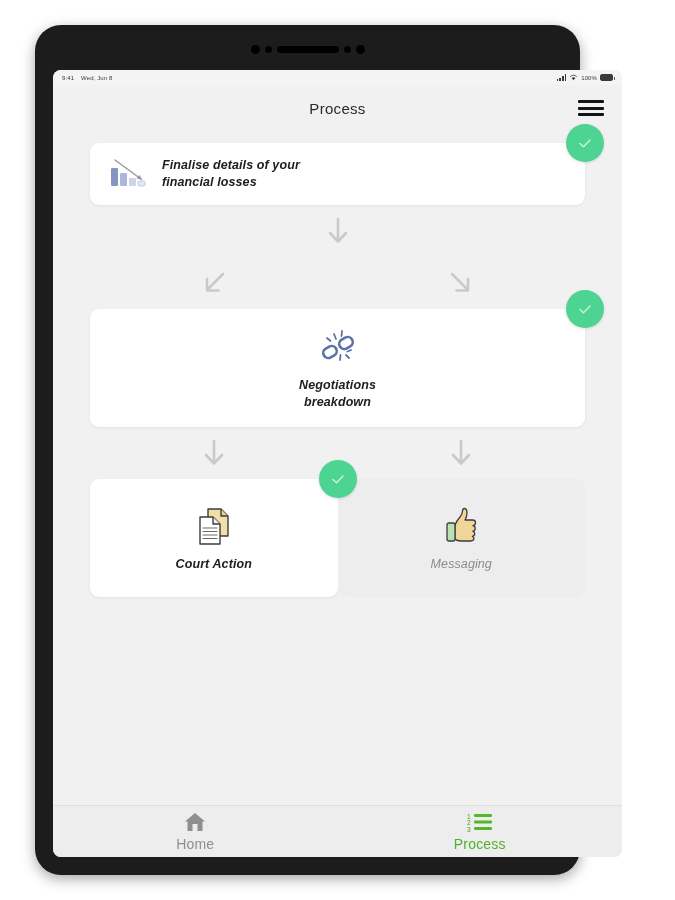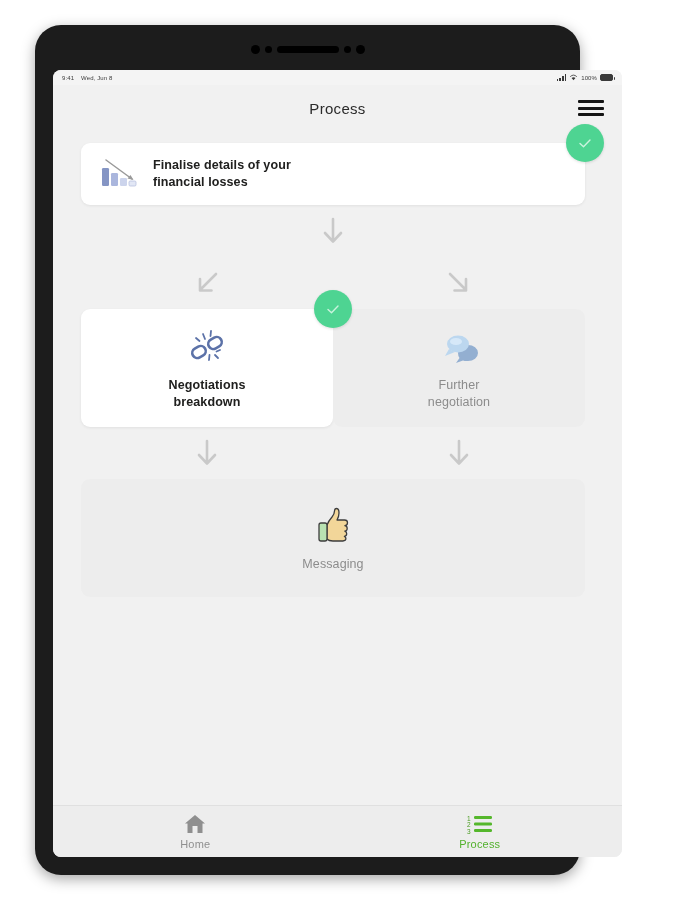--- a/index.html
+++ b/index.html
@@ -125,22 +125,23 @@
     display: block;
     height: 3px;
     border-radius: 1px;
     background: #141414;
   }
 
   
   #flow {
     flex: 1 1 auto;
     background: #f1f1f1;
-    padding: 12px 37px 0 28px;
-    position: relative;
+    padding: 12px 37px 0 37px;
+    position: relative;
+    font-style: italic;
   }
 
   
   .wide-card {
     position: relative;
     background: #ffffff;
     border-radius: 9px;
     height: 62px;
     display: flex;
     align-items: center;
@@ -243,21 +244,21 @@
   .nav-item {
     flex: 1 1 0;
     display: flex;
     flex-direction: column;
     align-items: center;
     justify-content: center;
     gap: 3px;
     cursor: pointer;
   }
   .nav-label {
-    font-size: 11px;
+    font-size: 14px;
     color: #8f8f8f;
     letter-spacing: 0.2px;
   }
   .nav-item.active .nav-label { color: #52b12c; }
   .nav-ico { height: 22px; display:flex; align-items:center; justify-content:center; }
 </style>
 </head>
 <body>
 
 <div id="device-frame">
@@ -355,48 +356,53 @@
             </svg>
           </div>
           <div class="sq-label">Negotiations
 breakdown</div>
           <div class="check-badge" style="right:-19px; top:-19px;">
             <svg viewBox="0 0 24 24">
               <path d="M6 12.5 L10.2 16.5 L18 8.5" stroke="#c9f3dd" stroke-width="1.7" fill="none" stroke-linecap="round" stroke-linejoin="round"></path>
             </svg>
           </div>
         </div>
-        <div class="sq-card muted">
-          <div class="sq-icon">
-            <svg width="46" height="38" viewBox="0 0 46 38">
-              <path d="M22 26 a10 8 0 1 0 -10 -8 q0 3 1.5 5 L10 28 l7 -2.5 q2.2 0.8 5 0.5 z" fill="#93afd1" transform="translate(10,6)"></path>
-              <ellipse cx="22" cy="15" rx="11" ry="8.5" fill="#bcd7ef"></ellipse>
-              <path d="M13 20 L9 27 L19 23 Z" fill="#bcd7ef"></path>
-              <ellipse cx="20" cy="12.5" rx="6" ry="3.6" fill="#d6e8f8"></ellipse>
-            </svg>
-          </div>
-          <div class="sq-label">Further
-negotiation</div>
-        </div>
       </div>
 
       <div class="arrow-row">
         <div style="flex:1 1 0; display:flex; justify-content:center;">
           <svg class="arrow-ico" width="26" height="30" viewBox="0 0 26 30">
             <path d="M13 3 L13 24 M5 17 L13 25.5 L21 17" stroke="currentColor" stroke-width="2.6" fill="none" stroke-linecap="round" stroke-linejoin="round"></path>
           </svg>
         </div>
         <div style="flex:1 1 0; display:flex; justify-content:center;">
           <svg class="arrow-ico" width="26" height="30" viewBox="0 0 26 30">
             <path d="M13 3 L13 24 M5 17 L13 25.5 L21 17" stroke="currentColor" stroke-width="2.6" fill="none" stroke-linecap="round" stroke-linejoin="round"></path>
           </svg>
         </div>
       </div>
 
       <div class="pair-row">
+        <div class="sq-card">
+          <div class="sq-icon">
+            <svg width="46" height="44" viewBox="0 0 46 44">
+              <path d="M17 4 h13 l7 7 v20 h-20 z" fill="#efe0a8" stroke="#3d3d3d" stroke-width="1.4" stroke-linejoin="round"></path>
+              <path d="M30 4 v7 h7" fill="#e3d08c" stroke="#3d3d3d" stroke-width="1.4" stroke-linejoin="round"></path>
+              <path d="M9 12 h13 l7 7 v20 h-20 z" fill="#ffffff" stroke="#3d3d3d" stroke-width="1.4" stroke-linejoin="round"></path>
+              <path d="M22 12 v7 h7" fill="#f0f0f0" stroke="#3d3d3d" stroke-width="1.4" stroke-linejoin="round"></path>
+              <path d="M12 23 h14 M12 26.5 h14 M12 30 h14 M12 33.5 h14" stroke="#6b6b6b" stroke-width="1.1" stroke-linecap="round"></path>
+            </svg>
+          </div>
+          <div class="sq-label">Court Action</div>
+          <div class="check-badge" style="right:-19px; top:-19px;">
+            <svg viewBox="0 0 24 24">
+              <path d="M6 12.5 L10.2 16.5 L18 8.5" stroke="#c9f3dd" stroke-width="1.7" fill="none" stroke-linecap="round" stroke-linejoin="round"></path>
+            </svg>
+          </div>
+        </div>
         <div class="sq-card muted">
           <div class="sq-icon">
             <svg width="44" height="44" viewBox="0 0 44 44">
               <path d="M16 20 q1.5 -4 5 -8 q2.5 -3 2.5 -6 q0 -2.5 2 -2.5 q2.5 0 2.5 4.5 q0 3.5 -2 7 h7.5 q3 0 3 2.8 q0 2.6 -2.6 2.8 q2.3 0.4 2.3 2.8 q0 2.3 -2.4 2.7 q1.9 0.5 1.9 2.6 q0 2.2 -2.3 2.6 q1.5 0.6 1.5 2.3 q0 2.4 -3 2.4 h-10 q-4 0 -6 -2 z" fill="#f2d699" stroke="#3d3d3d" stroke-width="1.3" stroke-linejoin="round"></path>
               <rect x="8" y="18" width="8" height="18" rx="2" fill="#b9e2b2" stroke="#3d3d3d" stroke-width="1.3"></rect>
             </svg>
           </div>
           <div class="sq-label">Messaging</div>
         </div>
       </div>

